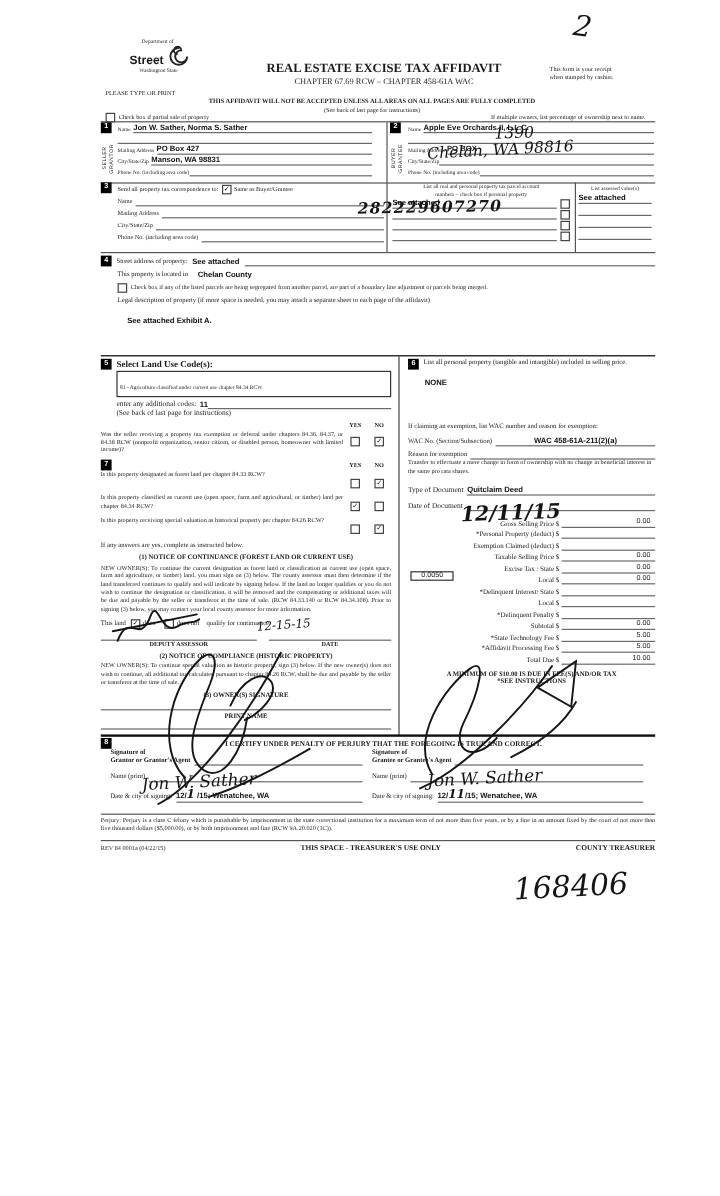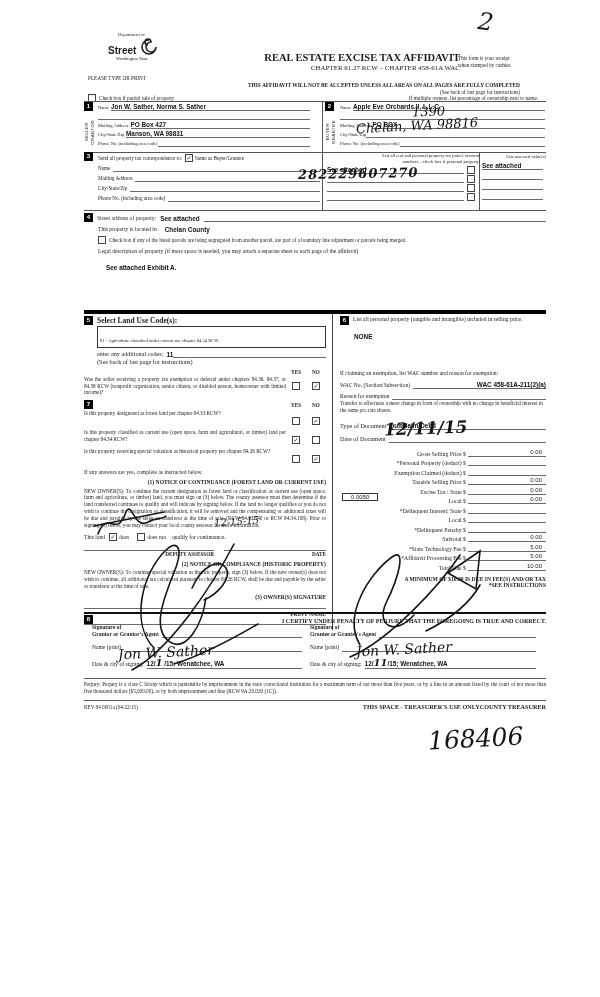--- a/index.html
+++ b/index.html
@@ -1,20 +1,20 @@
 <!DOCTYPE html>
 <html><head>
 <meta charset="utf-8">
 <style>
   html,body{margin:0;padding:0;background:#e8e8e8;}
   .page{position:relative;width:600px;height:997px;background:#ffffff;overflow:hidden;
         font-family:"Liberation Serif",serif;color:#1c1c1c;}
   .form{position:absolute;left:60px;top:28px;width:486px;height:700px;}
   .abs{position:absolute;}
-  .ctr{text-align:right;}
+  .ctr{text-align:center;}
   .b{font-weight:bold;}
   .t4{font-size:4.6px;line-height:6px;}
   .t5{font-size:5.2px;line-height:6.8px;}
   .t55{font-size:5.6px;line-height:7.2px;}
   .t6{font-size:6.2px;line-height:8px;}
   .t7{font-size:7.5px;line-height:9px;}
   .typed{font-family:"Liberation Sans",sans-serif;font-weight:bold;font-size:6.4px;color:#111;}
   .hand{font-family:"DejaVu Serif",serif;font-style:italic;color:#151515;}
   .u{border-bottom:1px solid #6a6a6a;}
   .row{display:flex;align-items:flex-end;}
@@ -47,21 +47,21 @@
     <div class="row">
       <div class="b" style="font-size:10px;font-family:'Liberation Sans',sans-serif;">Street</div>
       <svg width="22" height="18" viewBox="0 0 22 18" style="margin-left:2px;">
         <path d="M11,2 a7,7 0 1 0 7,7 a5,5 0 1 1 -5,-5 a3,3 0 1 0 -3,3" fill="none" stroke="#222" stroke-width="1.6"></path>
       </svg>
     </div>
     <div class="t4" style="padding-left:8px;">Washington State</div>
   </div>
 
   <div class="abs ctr b" style="left:120px;top:24px;width:280px;font-size:10.5px;">REAL ESTATE EXCISE TAX AFFIDAVIT</div>
-  <div class="abs ctr" style="left:120px;top:36px;width:280px;font-size:7px;">CHAPTER 61.27 RCW – CHAPTER 458-61A WAC</div>
+  <div class="abs ctr" style="left:120px;top:36px;width:280px;font-size:7px;">CHAPTER 67.69 RCW – CHAPTER 458-61A WAC</div>
   <div class="abs t5" style="left:28px;top:47px;">PLEASE TYPE OR PRINT</div>
   <div class="abs t5" style="left:398px;top:27px;width:88px;">
     <span>This form is your receipt</span><br>
     <span>when stamped by cashier.</span>
   </div>
   <div class="abs ctr b" style="left:40px;top:54px;width:420px;font-size:5.4px;">THIS AFFIDAVIT WILL NOT BE ACCEPTED UNLESS ALL AREAS ON ALL PAGES ARE FULLY COMPLETED</div>
   <div class="abs ctr t5" style="left:40px;top:61px;width:420px;">(See back of last page for instructions)</div>
 
   <div class="abs row" style="left:28px;top:66px;width:450px;">
     <span class="cb"></span>
@@ -216,21 +216,21 @@
     <div class="row" style="height:11px;padding-left:14px;">
       <span class="cb"></span>
       <span class="t5" style="margin-left:3px;">Check box if any of the listed parcels are being segregated from another parcel, are part of a boundary line adjustment or parcels being merged.</span>
     </div>
     <div class="row" style="height:11px;padding-left:14px;">
       <span class="t55">Legal description of property (if more space is needed, you may attach a separate sheet to each page of the affidavit)</span>
     </div>
     <div class="typed" style="padding-left:22px;margin-top:9px;">See attached Exhibit A.</div>
   </div>
 
-  <div class="abs" style="left:24px;top:282px;width:462px;height:316px;border-top:4px solid #000000;">
+  <div class="abs" style="left:24px;top:268px;width:462px;height:316px;border-top:1px solid #000000;">
     <div class="abs" style="left:248px;top:0;width:0;height:316px;border-left:1px solid #444;"></div>
 
     <div class="abs" style="left:0;top:2px;width:242px;">
       <div class="row">
         <span class="numbox">5</span>
         <span class="b t7" style="margin-left:4px;">Select Land Use Code(s):</span>
       </div>
       <div style="border:1px solid #333;margin:1px 0 1px 13px;padding:1px 2px;">
         <span class="t4">81 - Agriculture classified under current use chapter 84.34 RCW</span>
       </div>

